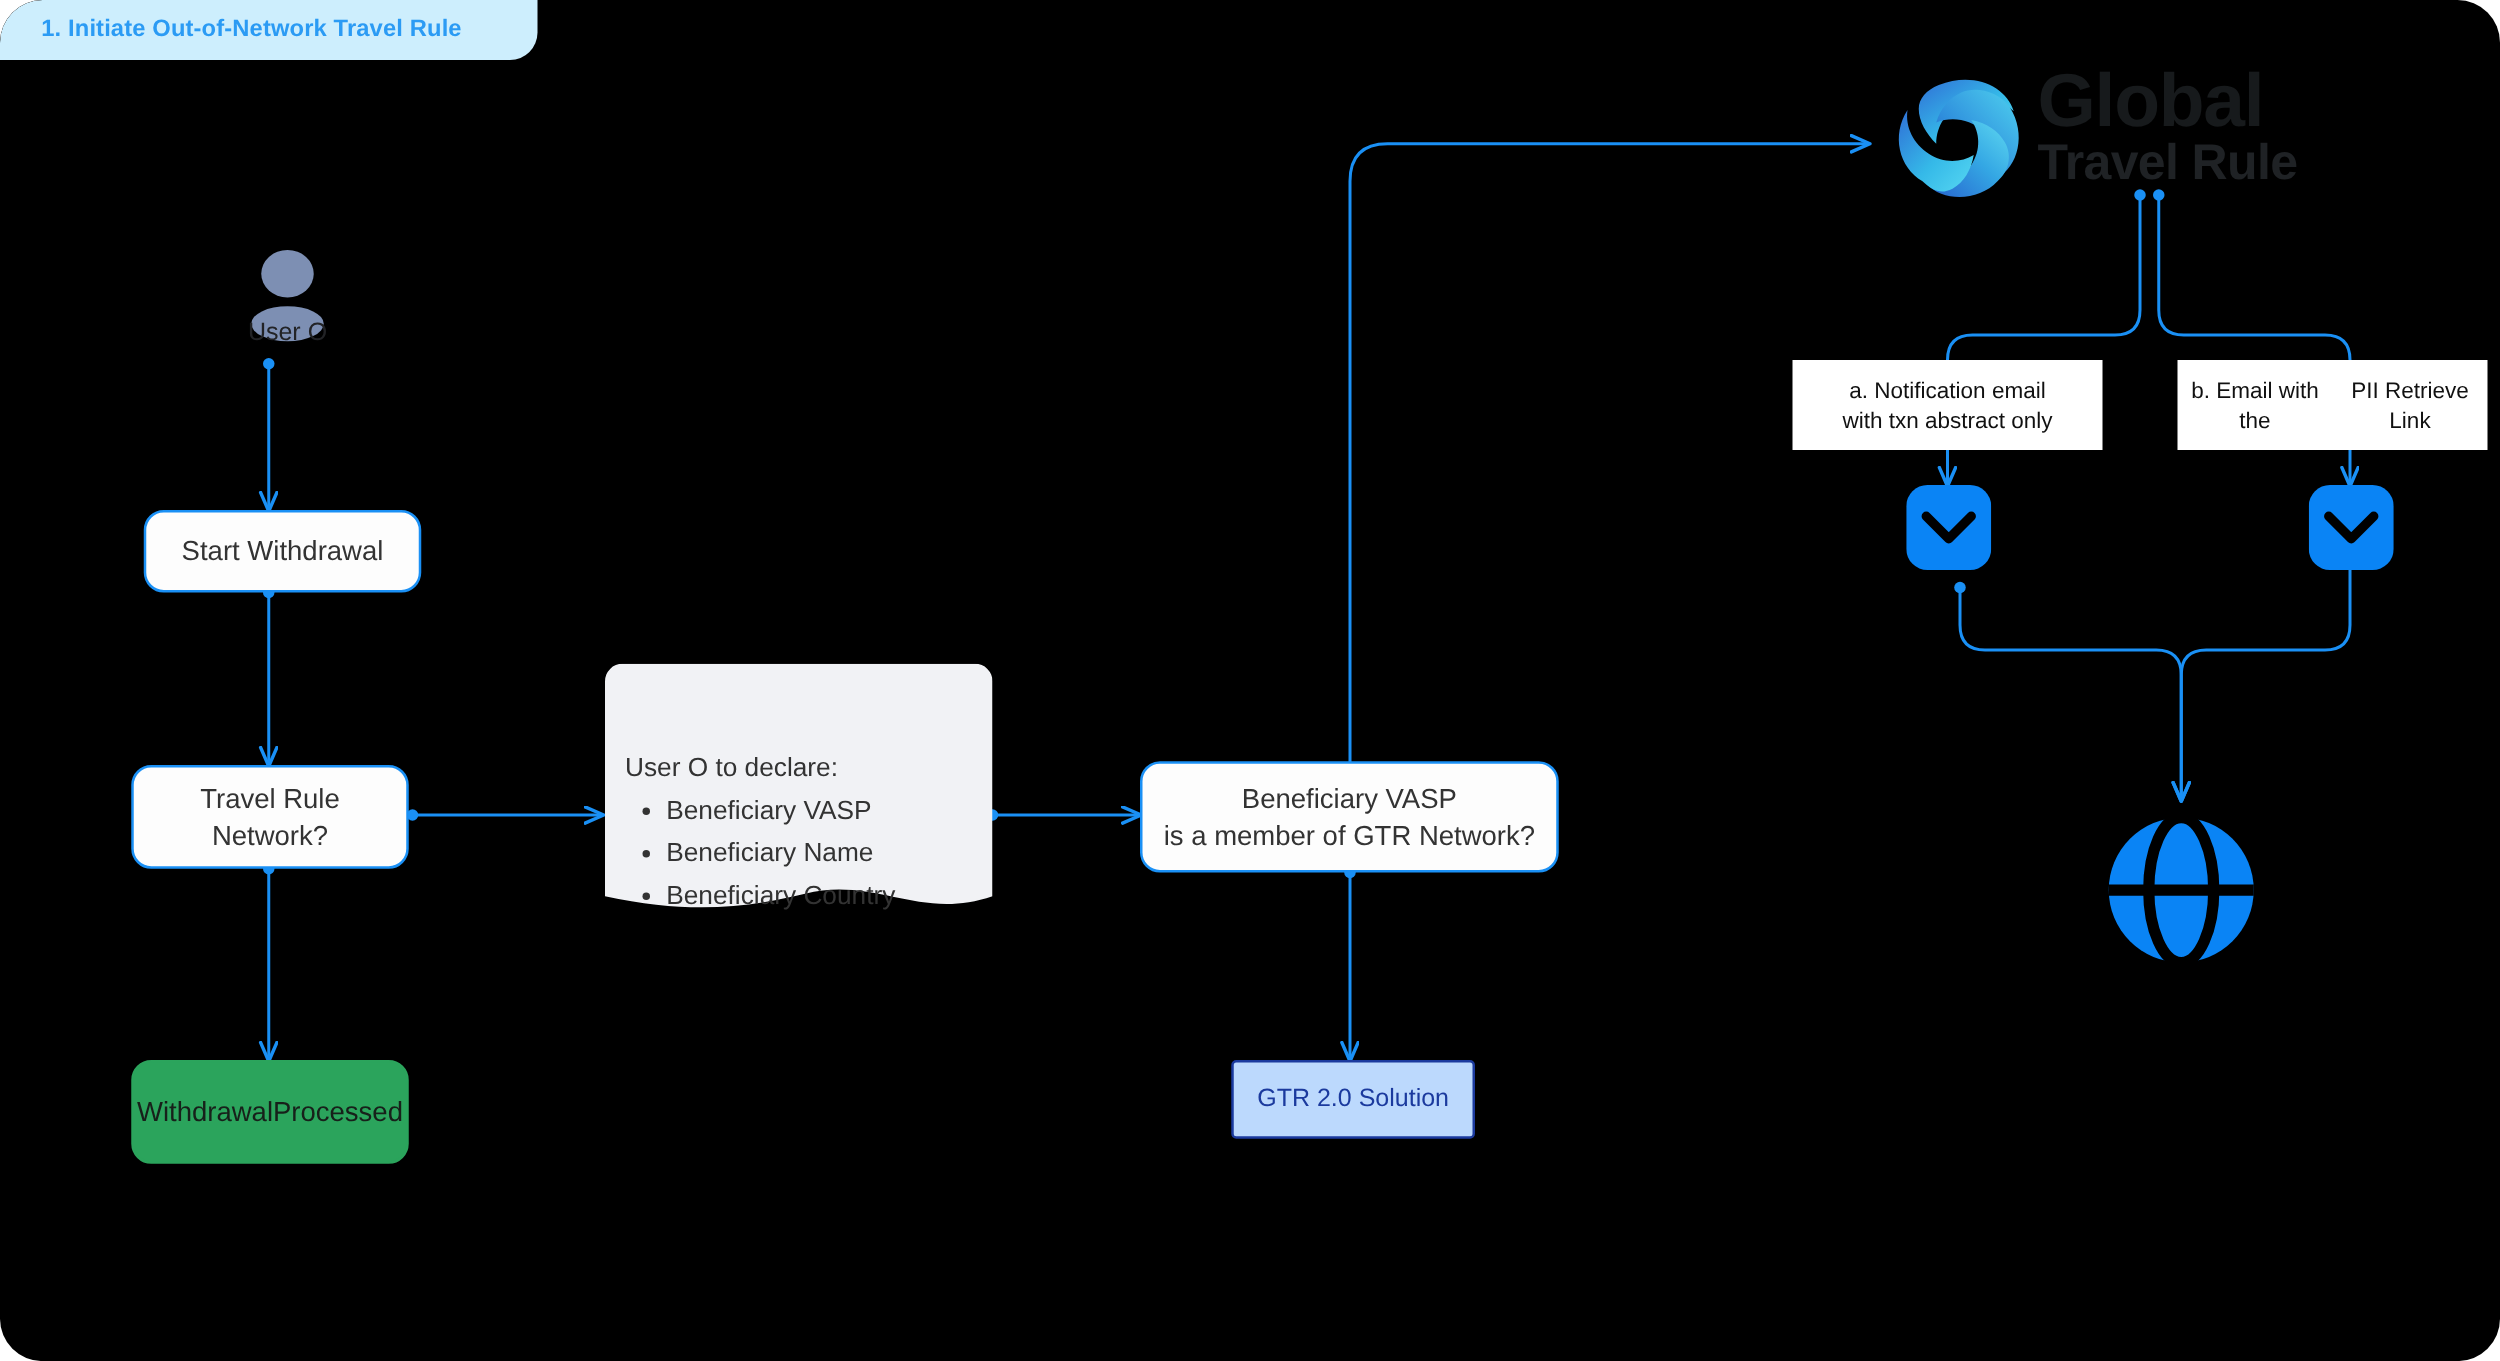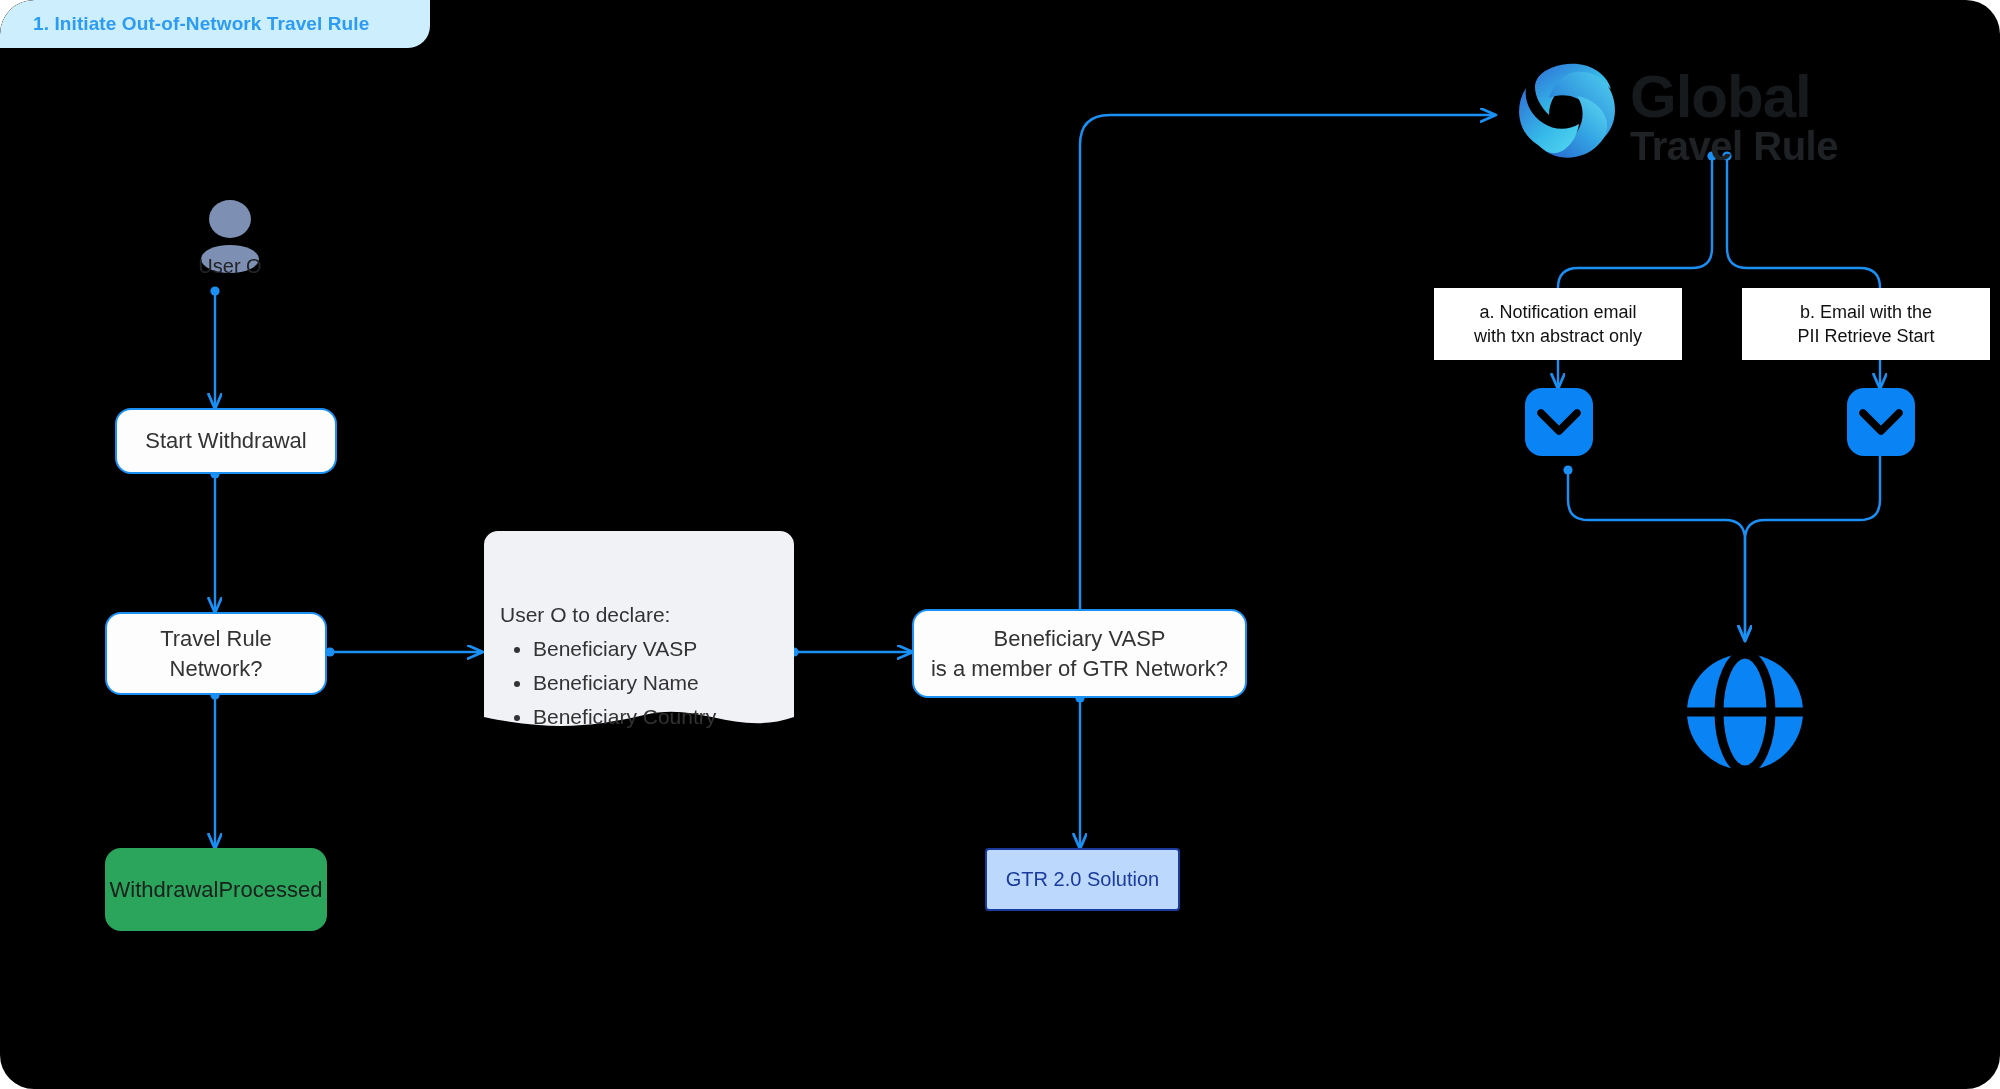--- a/index.html
+++ b/index.html
@@ -173,35 +173,35 @@
 
     <div class="node proc" style="left:912px;top:609px;width:335px;height:89px;flex-direction:column;">
       <span>Beneficiary VASP</span>
       <span>is a member of GTR Network?</span>
     </div>
 
     <div class="node proc lblue" style="left:985px;top:848px;width:195px;height:63px;">
       <span>GTR 2.0 Solution</span>
     </div>
 
-    <div class="gtrlogo" style="left:1620px;top:68px;justify-content:center;">
+    <div class="gtrlogo" style="left:1620px;top:52px;justify-content:center;">
       <div class="wordmark">
         <span class="w1">Global</span>
         <span class="w2">Travel Rule</span>
       </div>
     </div>
 
     <div class="plainbox" style="left:1434px;top:288px;width:248px;height:72px;flex-direction:column;">
       <span>a. Notification email</span>
       <span>with txn abstract only</span>
     </div>
 
-    <div class="plainbox" style="left:1742px;top:288px;width:248px;height:72px;flex-direction:column;">
+    <div class="plainbox" style="left:1742px;top:288px;width:248px;height:72px;flex-direction:row;">
       <span>b.  Email with the</span>
-      <span>PII Retrieve Start</span>
+      <span>PII Retrieve Link</span>
     </div>
 
     <svg class="icon-sq" style="left:1525px;top:388px;width:68px;height:68px;" viewBox="0 0 68 68">
       <rect x="0" y="0" width="68" height="68" rx="17" fill="#0a84f5"></rect>
       <path d="M16,25 L34,43 L52,25" fill="none" stroke="#000000" stroke-width="7.5" stroke-linecap="round" stroke-linejoin="round"></path>
     </svg>
 
     <svg class="icon-sq" style="left:1847px;top:388px;width:68px;height:68px;" viewBox="0 0 68 68">
       <rect x="0" y="0" width="68" height="68" rx="17" fill="#0a84f5"></rect>
       <path d="M16,25 L34,43 L52,25" fill="none" stroke="#000000" stroke-width="7.5" stroke-linecap="round" stroke-linejoin="round"></path>

